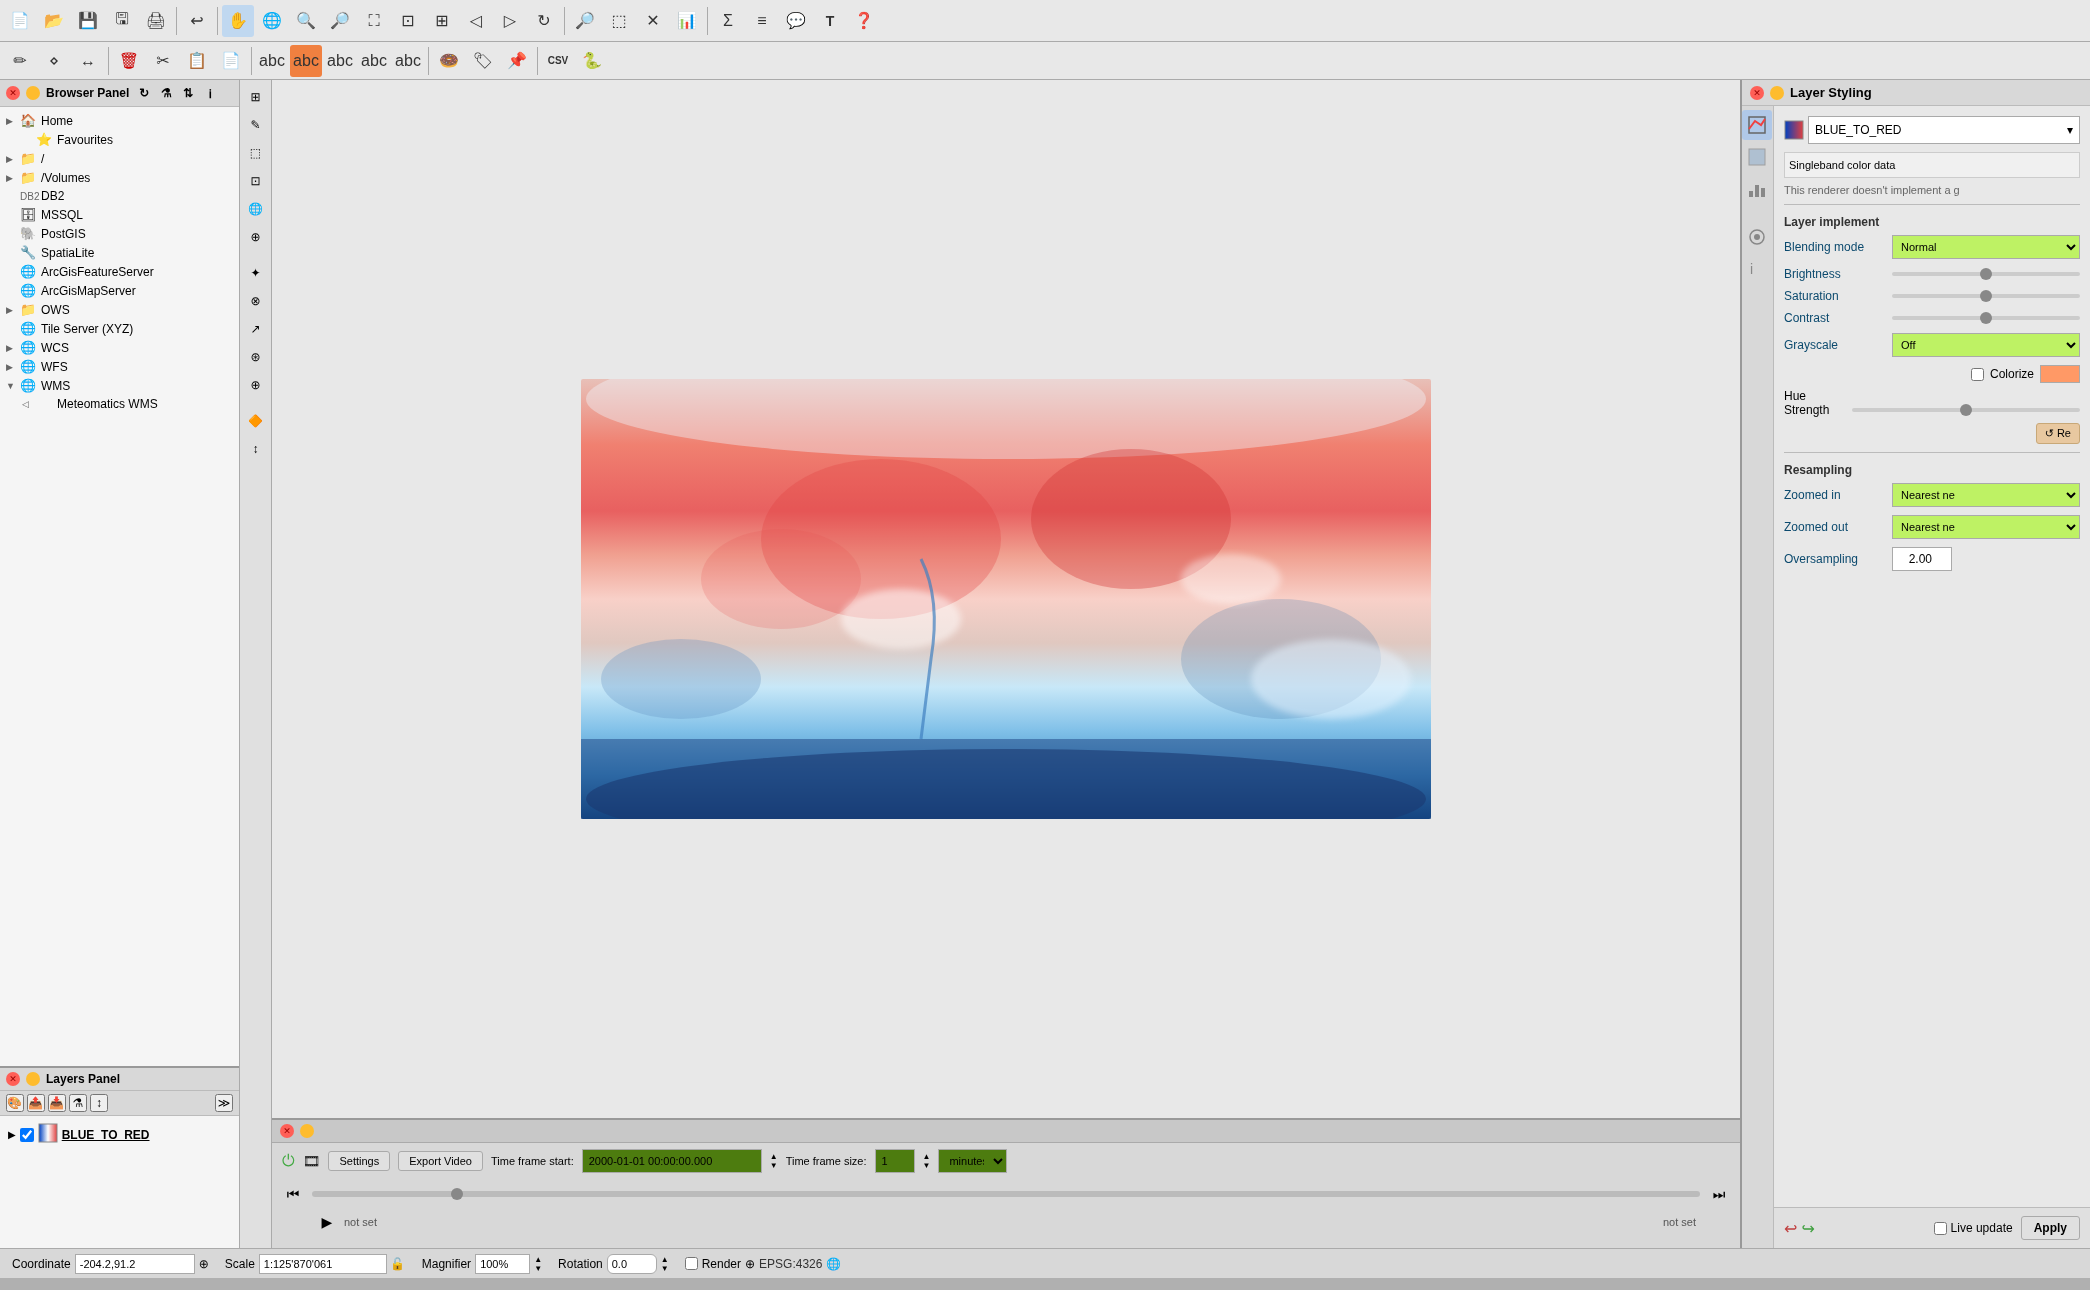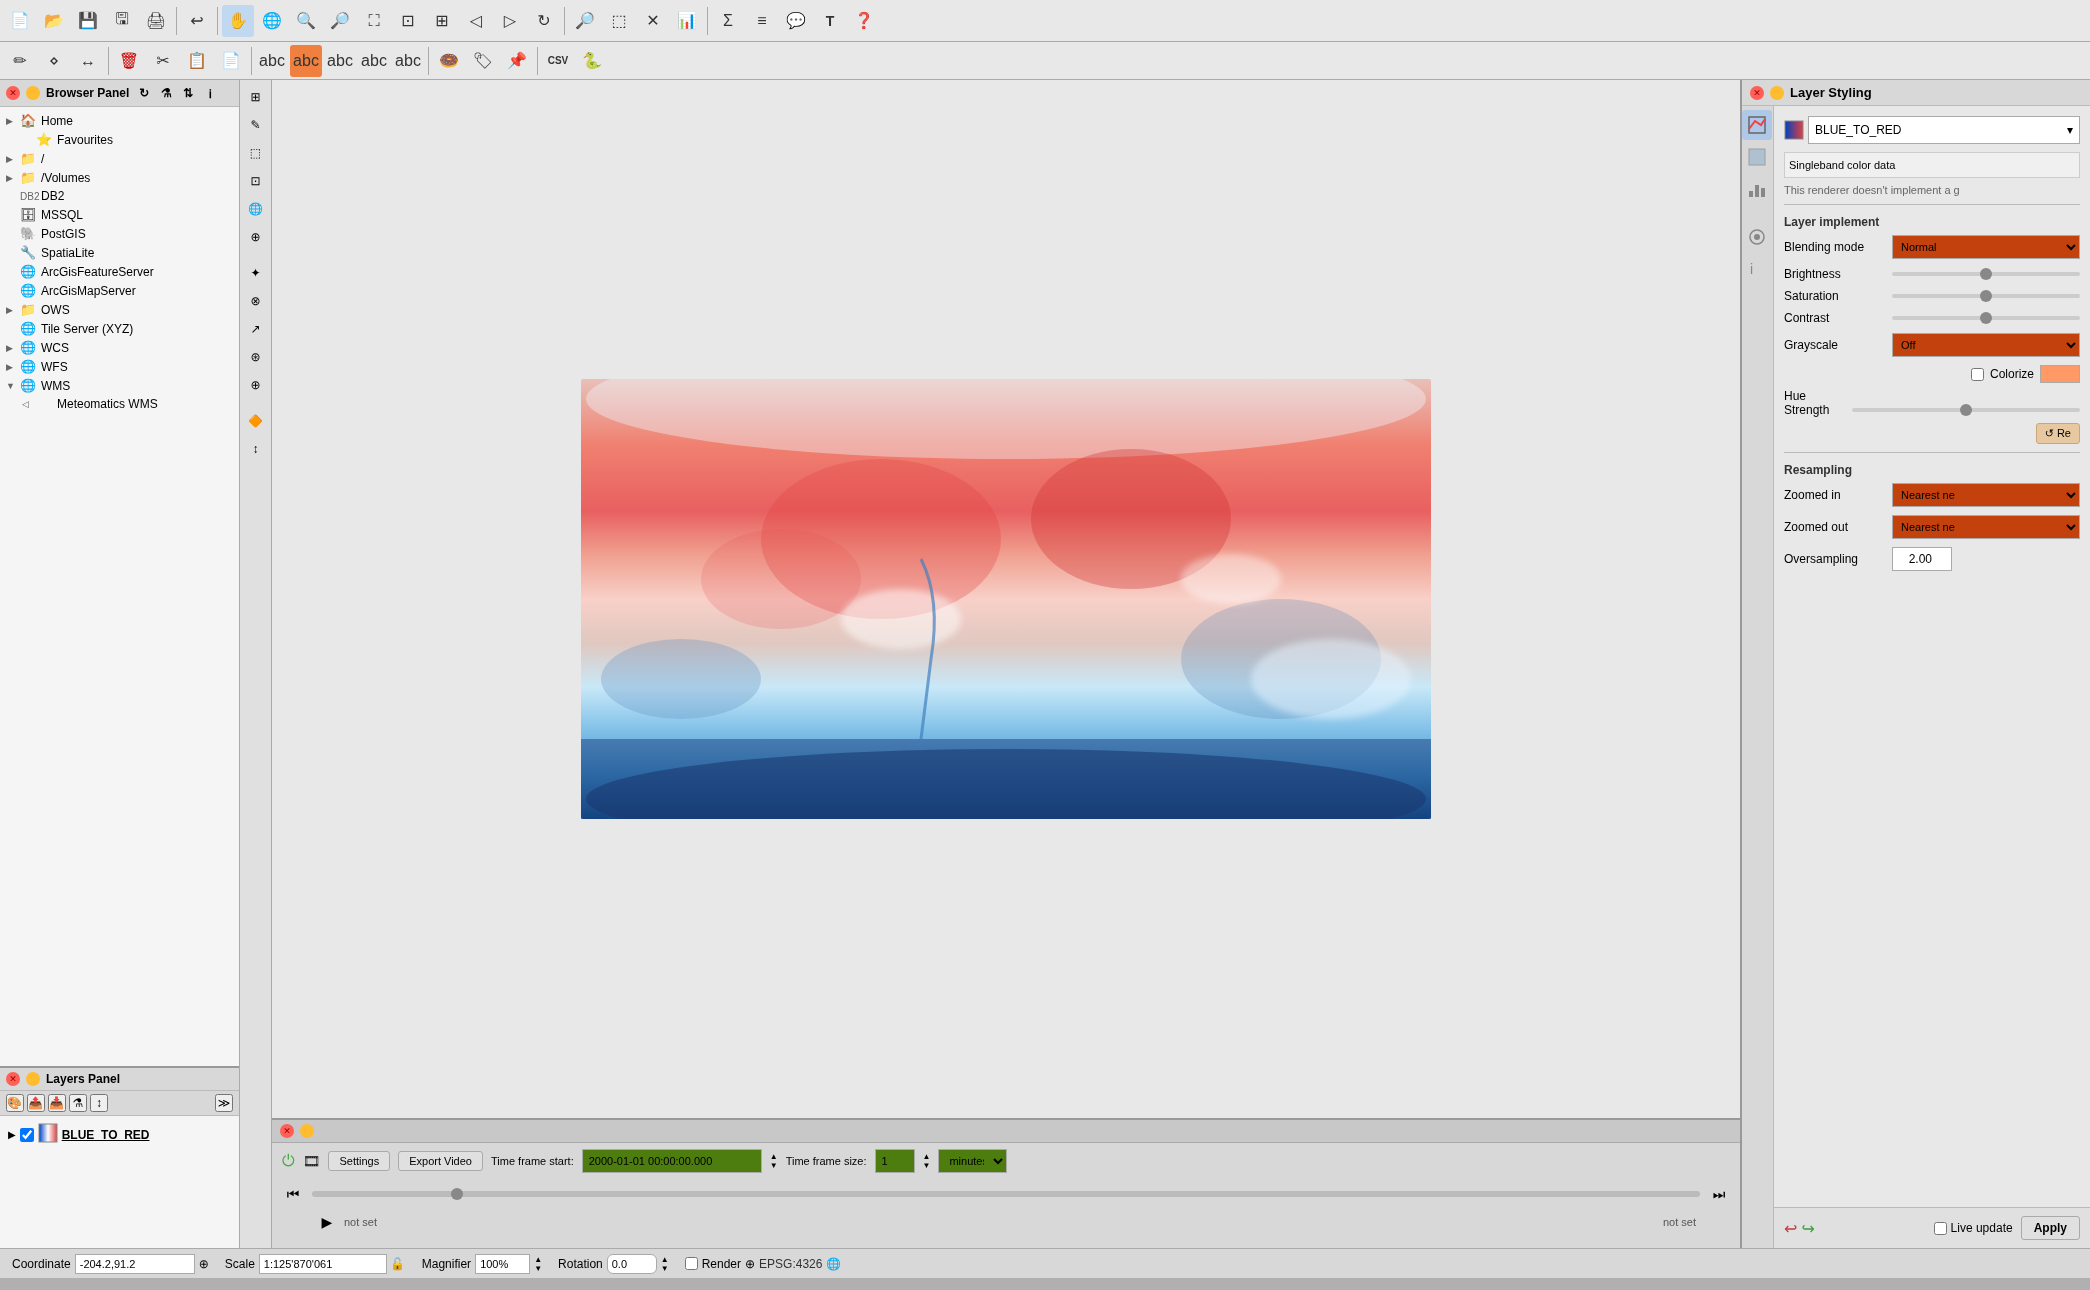--- a/index.html
+++ b/index.html
@@ -107,24 +107,24 @@
     .rp-tab.active { background: #b0c8e8; }
     .rp-layer-dropdown {
       width: 100%; height: 28px; border: 1px solid #aaa; background: white;
       display: flex; align-items: center; padding: 0 6px; justify-content: space-between;
       cursor: pointer;
     }
 
     .rp-section-title { font-weight: bold; font-size: 12px; margin: 10px 0 6px 0; color: #333; }
 
     .rp-row { display: flex; align-items: center; margin-bottom: 8px; gap: 8px; }
-    .rp-row-label { font-size: 12px; color: #000000; width: 100px; flex-shrink: 0; }
+    .rp-row-label { font-size: 12px; color: #0c4a6e; width: 100px; flex-shrink: 0; }
     .rp-slider { flex: 1; -webkit-appearance: none; height: 4px; background: #ccc; border-radius: 2px; }
     .rp-slider::-webkit-slider-thumb { -webkit-appearance: none; width: 12px; height: 12px; background: #888; border-radius: 50%; }
-    .rp-select { height: 24px; border: 1px solid #aaa; background: #c2410c; font-size: 11px; padding: 0 4px; }
+    .rp-select { height: 24px; border: 1px solid #aaa; background: #bef264; font-size: 11px; padding: 0 4px; }
 
     .rp-divider { height: 1px; background: #bbb; margin: 8px 0; }
 
     .colorize-row { display: flex; align-items: center; gap: 6px; justify-content: flex-end; margin-bottom: 6px; }
     .colorize-checkbox { width: 13px; height: 13px; }
     .colorize-label { font-size: 12px; }
 
     .hue-label { font-size: 12px; margin-bottom: 2px; }
     .strength-row { display: flex; align-items: center; gap: 8px; }
     .strength-label { font-size: 12px; width: 60px; }

